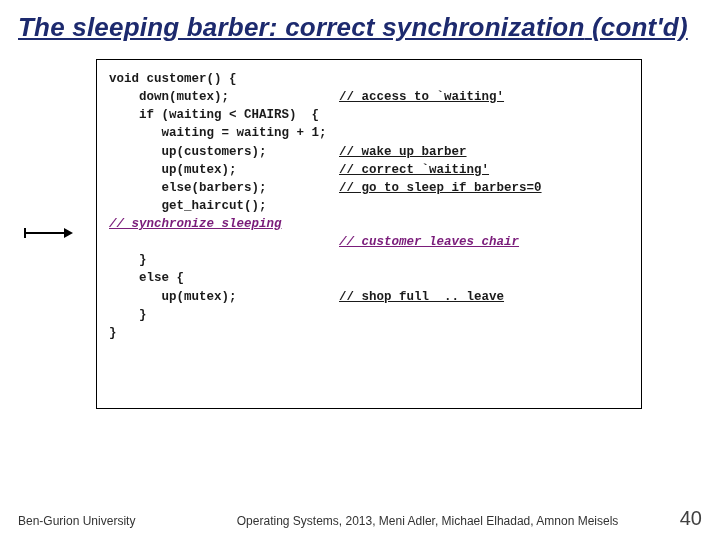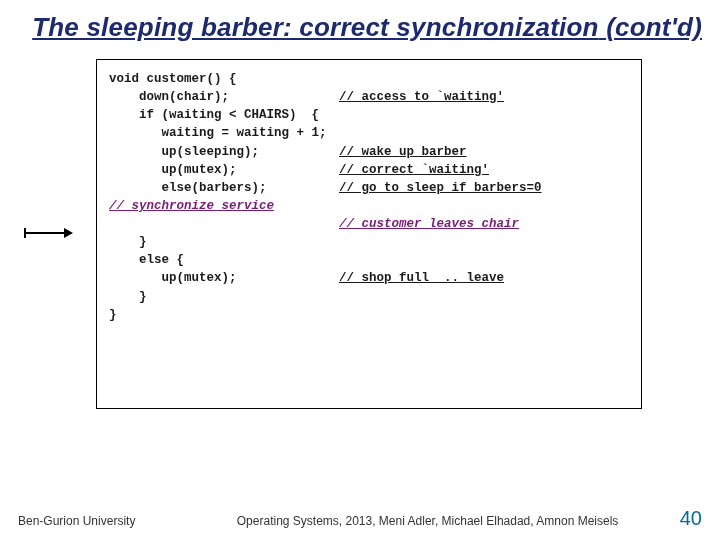--- a/index.html
+++ b/index.html
@@ -6,21 +6,20 @@
   html, body { width: 720px; height: 540px; background: #fff; font-family: Arial, sans-serif; overflow: hidden; }
   .slide { width: 720px; height: 540px; position: relative; padding: 12px 18px; }
   .title {
     font-family: "Segoe UI", Arial, sans-serif;
     font-size: 26px;
     font-style: italic;
     color: #1d2a6e;
     text-decoration: underline;
     margin-bottom: 16px;
     letter-spacing: 0.2px;
-    text-align: right;
   }
   .title .contd { font-style: italic; }
   .code-box {
     margin: 0 60px 0 78px;
     border: 1.5px solid #000;
     padding: 10px 12px 14px 12px;
     font-family: "Courier New", monospace;
     font-size: 12.5px;
     line-height: 1.45;
     font-weight: bold;
@@ -56,48 +55,49 @@
     left: 0; bottom: 10px;
     width: 720px;
     display: flex;
     align-items: baseline;
     padding: 0 10px;
     font-size: 12px;
     color: #333;
   }
   .footer .uni { flex: 0 0 auto; padding-left: 8px; }
   .footer .mid { flex: 1 1 auto; text-align: center; padding-left: 40px; }
-  .footer .pnum { flex: 0 0 auto; font-size: 20px; color: #0369a1; padding-right: 8px; }
+  .footer .pnum { flex: 0 0 auto; font-size: 20px; color: #404040; padding-right: 8px; }
 </style>
 </head>
 <body>
 
 <div class="slide">
 
   <h1 class="title">
     <span>The sleeping barber: correct synchronization</span>
     <span class="contd">(cont'd)</span>
   </h1>
 
   <div class="arrow">
     <span class="arrow-tail"></span>
     <span class="arrow-line"></span>
     <span class="arrow-head"></span>
   </div>
 
   <div class="code-box">
     <div class="code-row"><span class="code-left">void customer() {</span></div>
-    <div class="code-row"><span class="code-left">    down(chair);</span><span class="code-comment">// access to `waiting'</span></div>
+    <div class="code-row"><span class="code-left">    down(mutex);</span><span class="code-comment">// access to `waiting'</span></div>
     <div class="code-row"><span class="code-left">    if (waiting &lt; CHAIRS)  {</span></div>
     <div class="code-row"><span class="code-left">       waiting = waiting + 1;</span></div>
-    <div class="code-row"><span class="code-left">       up(sleeping);</span><span class="code-comment">// wake up barber</span></div>
+    <div class="code-row"><span class="code-left">       up(customers);</span><span class="code-comment">// wake up barber</span></div>
     <div class="code-row"><span class="code-left">       up(mutex);</span><span class="code-comment">// correct `waiting'</span></div>
     <div class="code-row"><span class="code-left">       else(barbers);</span><span class="code-comment">// go to sleep if barbers=0</span></div>
+    <div class="code-row"><span class="code-left">       get_haircut();</span></div>
     <div class="code-row"><span class="code-left"></span></div>
-    <div class="code-row em-row"><span class="code-comment">// synchronize service</span></div>
+    <div class="code-row em-row"><span class="code-comment">// synchronize sleeping</span></div>
     <div class="code-row em-row"><span class="code-left">                              </span><span class="code-comment">// customer leaves chair</span></div>
     <div class="code-row"><span class="code-left">    }</span></div>
     <div class="code-row"><span class="code-left">    else {</span></div>
     <div class="code-row"><span class="code-left">       up(mutex);</span><span class="code-comment">// shop full  .. leave</span></div>
     <div class="code-row"><span class="code-left">    }</span></div>
     <div class="code-row"><span class="code-left">}</span></div>
   </div>
 
   <div class="footer">
     <span class="uni">Ben-Gurion University</span>

